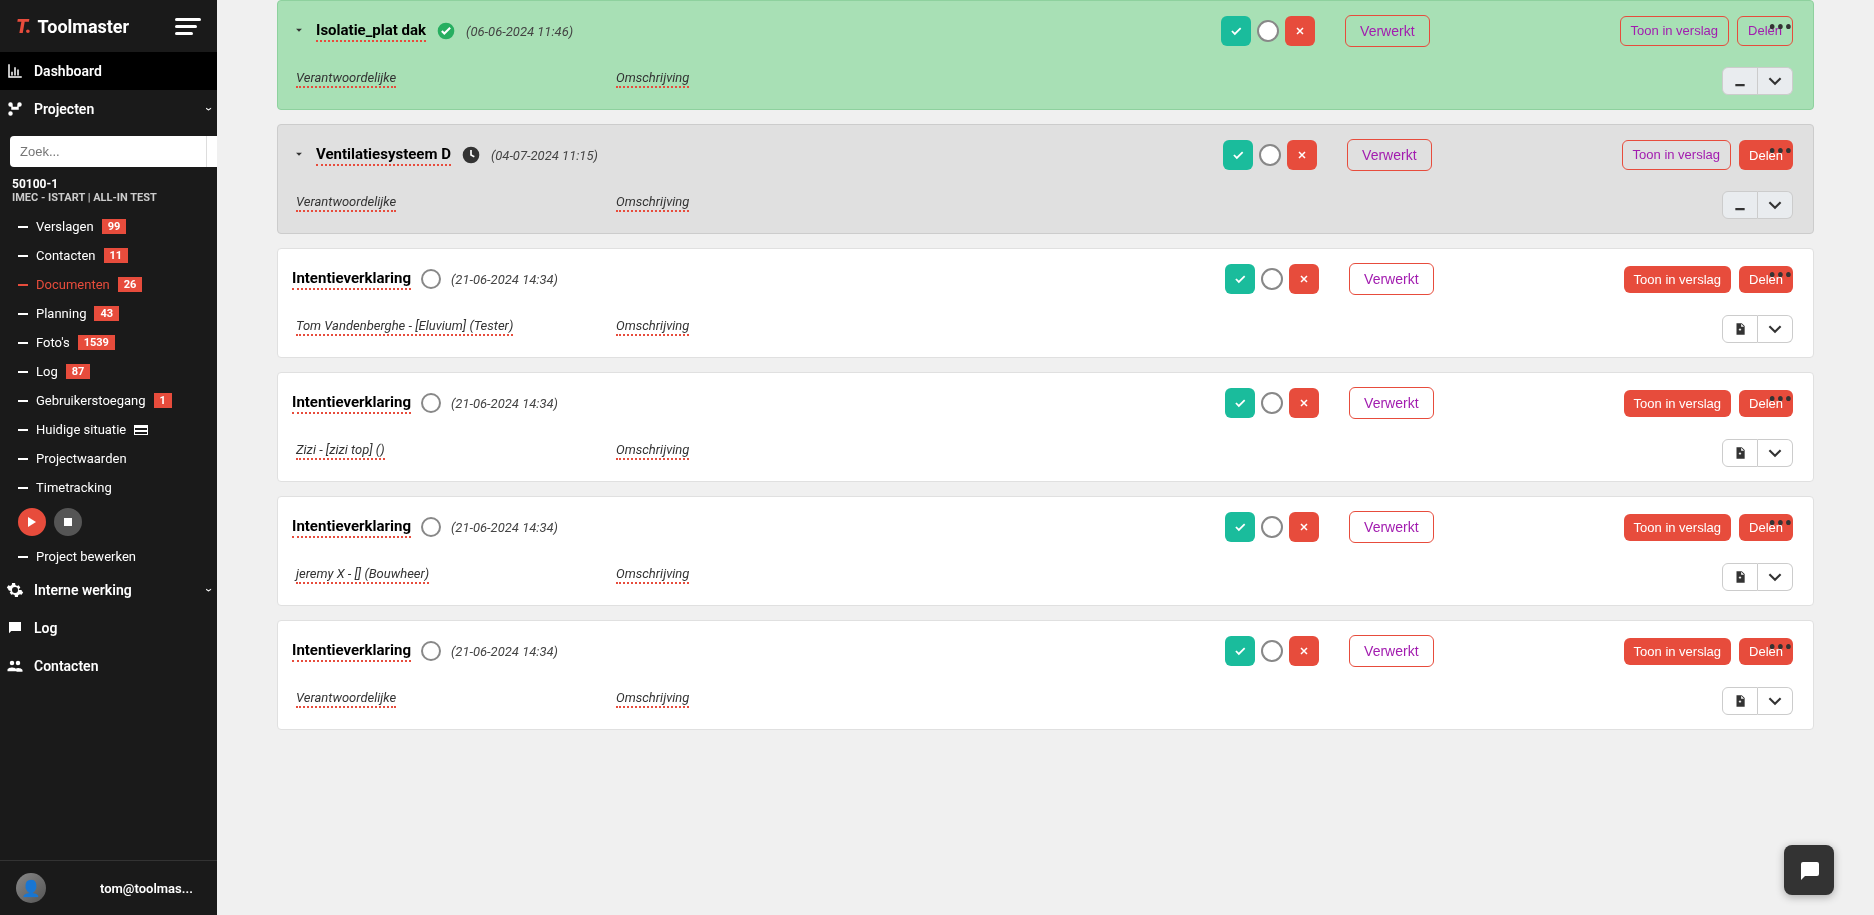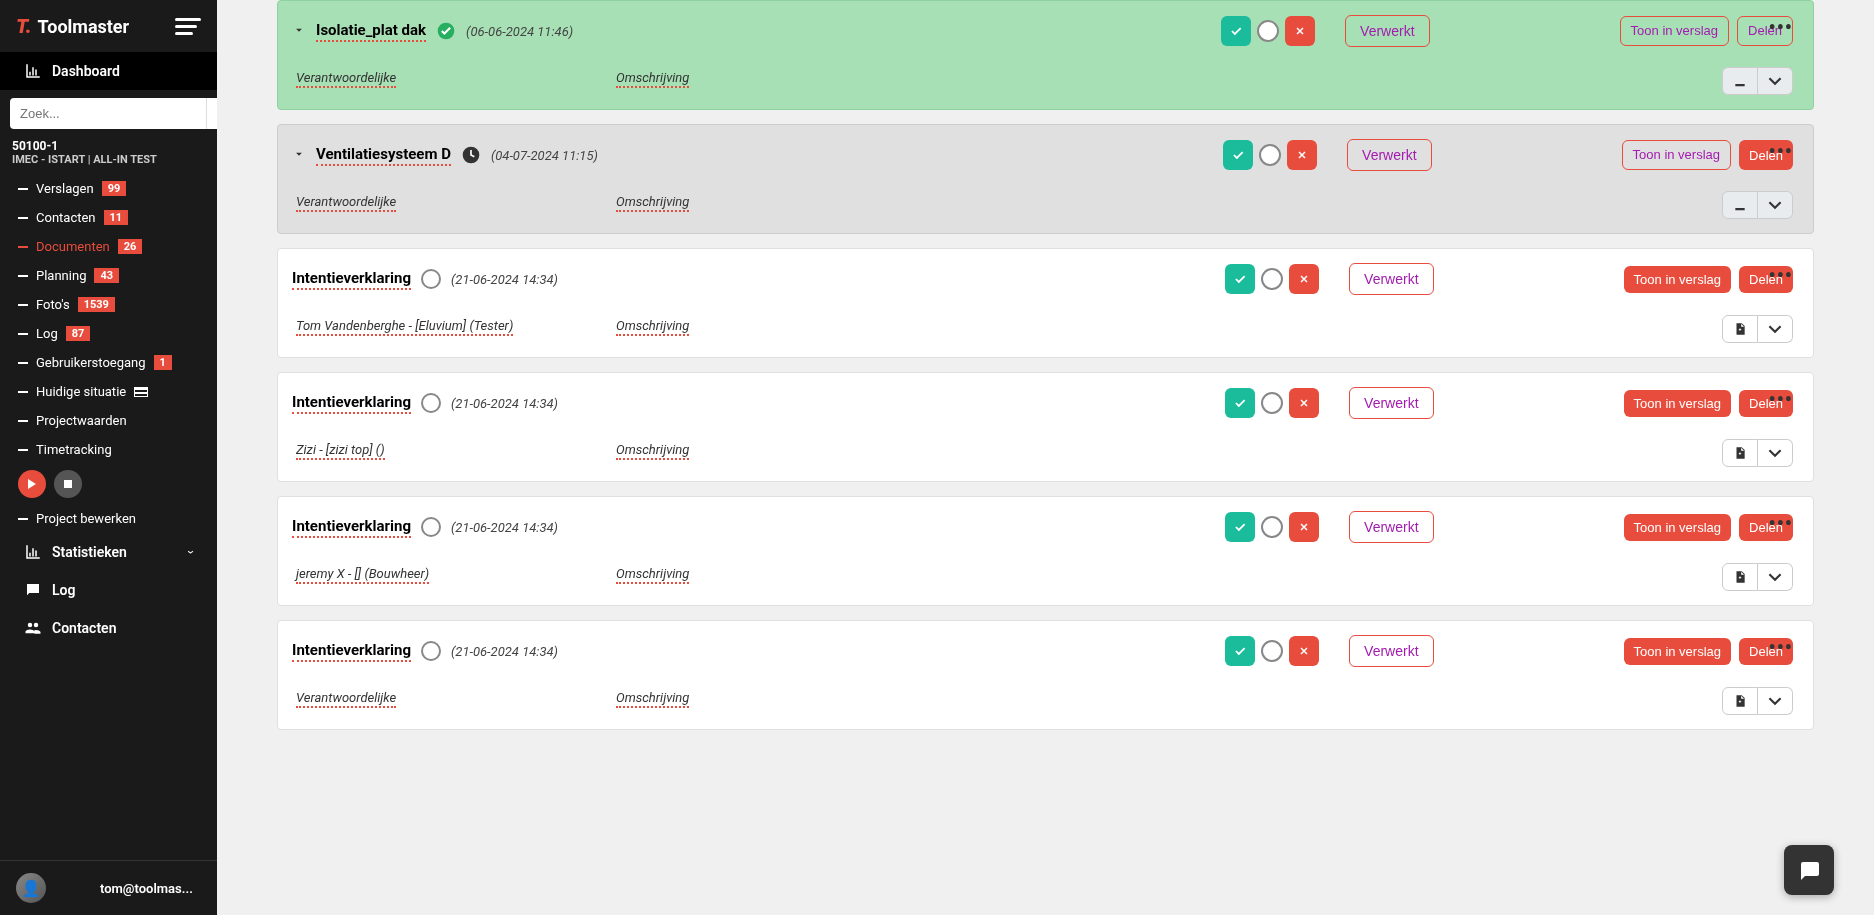--- a/index.html
+++ b/index.html
@@ -5,21 +5,21 @@
 * { box-sizing: border-box; margin: 0; padding: 0; }
 body { font-family: -apple-system, BlinkMacSystemFont, "Segoe UI", Roboto, sans-serif; background: #f0f0f0; display: flex; height: 915px; overflow: hidden; }
 .sidebar { width: 217px; background: #1a1a1a; color: #fff; display: flex; flex-direction: column; height: 100%; overflow-y: auto; flex-shrink: 0; }
 .sidebar-header { display: flex; align-items: center; justify-content: space-between; padding: 14px 16px; }
 .logo { display: flex; align-items: center; gap: 6px; font-weight: 700; font-size: 18px; }
 .logo-icon { color: #e74c3c; font-weight: 900; font-style: italic; font-size: 20px; }
 .menu-toggle { display: flex; flex-direction: column; gap: 4px; cursor: pointer; }
 .menu-toggle span { display: block; width: 22px; height: 3px; background: #fff; border-radius: 2px; }
 .menu-toggle span:nth-child(1){ width: 26px; }
 .menu-toggle span:nth-child(3){ width: 18px; }
-.nav-item { display: flex; align-items: center; gap: 10px; padding: 10px 24px; cursor: pointer; font-size: 14px; font-weight: 600; }
+.nav-item { display: flex; align-items: center; gap: 10px; padding: 10px 6px; cursor: pointer; font-size: 14px; font-weight: 600; }
 .nav-item svg { width: 18px; height: 18px; fill: #fff; flex-shrink:0; }
 .nav-item.dashboard { background: #000; }
 .nav-item .chevron { margin-left: auto; transform: rotate(90deg); font-size: 12px; }
 .search-row { padding: 8px 10px; display: flex; }
 .search-input { flex: 1; padding: 8px 10px; border: none; border-radius: 4px 0 0 4px; font-size: 13px; background:#fff; color:#333; }
 .search-btn { background: #fff; border: none; border-radius: 0 4px 4px 0; padding: 0 10px; cursor: pointer; border-left:1px solid #ddd; }
 .project-code { padding: 2px 12px 0; font-size: 12px; font-weight: 700; }
 .project-name { padding: 0 12px 8px; font-size: 11px; font-weight: 700; color: #ccc; }
 .subnav { list-style: none; }
 .subnav-item { display: flex; align-items: center; gap: 8px; padding: 7px 12px 7px 18px; font-size: 13px; cursor: pointer; }
@@ -90,20 +90,27 @@
         <span></span>
       </div>
   </div>
 
   <div class="nav-item dashboard">
     <svg viewBox="0 0 24 24">
         <path d="M3 3v18h18v-2H5V3H3zm4 10h2v5H7v-5zm4-6h2v11h-2V7zm4 3h2v8h-2v-8z"></path>
       </svg>
     <span>Dashboard</span>
   </div>
+  <div class="nav-item">
+    <svg viewBox="0 0 24 24">
+        <path d="M6 3a3 3 0 100 6 3 3 0 000-6zm12 0a3 3 0 100 6 3 3 0 000-6zM6 15a3 3 0 100 6 3 3 0 000-6zm1-4v2h10V7h-2v2H9V7H7v4z"></path>
+      </svg>
+    <span>Projecten</span>
+    <span class="chevron">›</span>
+  </div>
 
   <div class="search-row">
     <input class="search-input" placeholder="Zoek..." style="">
     <button class="search-btn">
       
     </button>
   </div>
 
   <div class="project-code">50100-1</div>
   <div class="project-name">IMEC - ISTART | ALL-IN TEST</div>
@@ -172,23 +179,23 @@
   </div>
   <ul class="subnav">
     <li class="subnav-item">
         <span class="dash"></span>
         <span>Project bewerken</span>
       </li>
   </ul>
 
   <div class="nav-item">
     <svg viewBox="0 0 24 24">
-        <path d="M3 3v18h18v-2H5V3H3zm4 10h2v5H7v-5zm4-6h2v11h-2V7zm4 3h2v8h-2v-8z"></path>
+        <path d="M12 8a4 4 0 100 8 4 4 0 000-8zm9 4a9 9 0 01-.1 1.3l2 1.6-2 3.4-2.4-.8a9 9 0 01-2.2 1.3l-.4 2.5h-4l-.4-2.5a9 9 0 01-2.2-1.3l-2.4.8-2-3.4 2-1.6A9 9 0 013 12a9 9 0 01.1-1.3l-2-1.6 2-3.4 2.4.8a9 9 0 012.2-1.3L8.1 2.7h4l.4 2.5a9 9 0 012.2 1.3l2.4-.8 2 3.4-2 1.6c.1.4.1.9.1 1.3z"></path>
       </svg>
-    <span>Statistieken</span>
+    <span>Interne werking</span>
       <span class="chevron">›</span>
   </div>
   <div class="nav-item">
     <svg viewBox="0 0 24 24">
         <path d="M4 4h16v12H7l-3 3V4z"></path>
       </svg>
     <span>Log</span>
   </div>
   <div class="nav-item">
     <svg viewBox="0 0 24 24">

